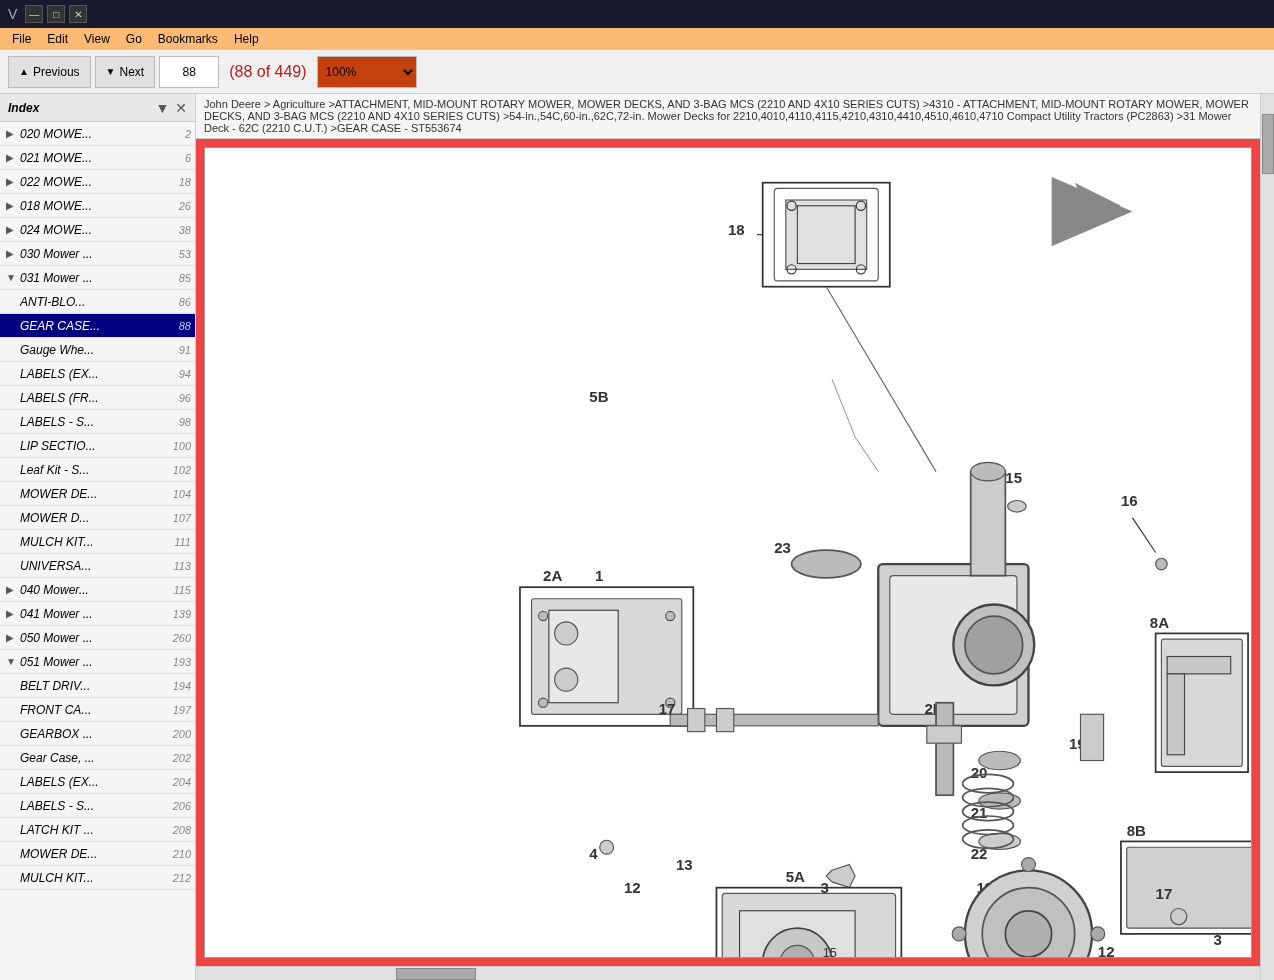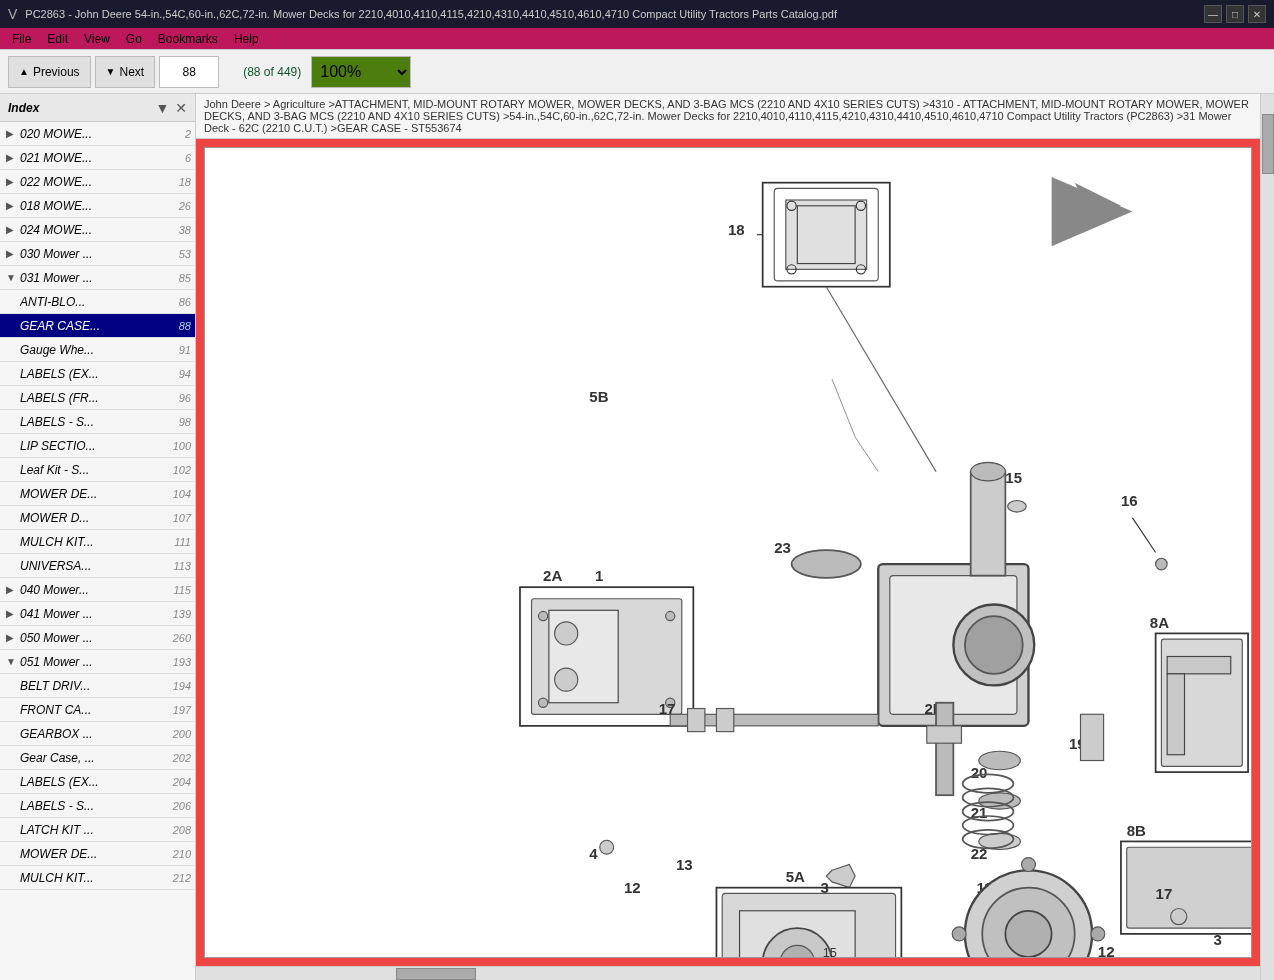--- a/index.html
+++ b/index.html
@@ -16,21 +16,21 @@
       font-size: 11px;
       user-select: none;
     }
     #titlebar .app-icon { color: #aaa; margin-right: 8px; font-size: 14px; }
     #titlebar .title { flex: 1; overflow: hidden; white-space: nowrap; text-overflow: ellipsis; font-size: 11px; }
     #titlebar .win-controls { display: flex; gap: 4px; }
     #titlebar .win-btn { width: 18px; height: 18px; border: 1px solid #555; background: #333; color: #ccc; display: flex; align-items: center; justify-content: center; font-size: 10px; cursor: pointer; }
 
     
     #menubar {
-      background: #be185d;
+      background: #fdba74;
       height: 22px;
       display: flex;
       align-items: center;
       padding: 0 4px;
       border-bottom: 1px solid #ccc;
       font-size: 12px;
     }
     .menu-item { padding: 2px 8px; cursor: pointer; }
 
     
@@ -50,24 +50,24 @@
       border: 1px solid #bbb;
       cursor: pointer;
       font-size: 12px;
       height: 32px;
     }
     .toolbar-btn .arrow { font-size: 10px; }
     .page-input {
       width: 60px; height: 32px; border: 1px solid #bbb;
       text-align: center; font-size: 12px; padding: 2px 4px;
     }
-    .page-info { font-size: 12px; color: #14532d; padding: 0 6px; margin-left: 14px; }
+    .page-info { font-size: 16px; color: #b91c1c; padding: 0 6px; }
     .zoom-select {
       width: 100px; height: 32px; border: 1px solid #bbb;
-      font-size: 16px; padding: 2px 4px; background: #4d7c0f;
+      font-size: 12px; padding: 2px 4px; background: #c2410c;
     }
 
     
     #main {
       display: flex;
       height: calc(980px - 28px - 22px - 44px);
     }
 
     
     #sidebar {
@@ -185,21 +185,20 @@
     #diagram-svg {
       width: 100%;
       height: 100%;
     }
   </style>
 </head>
 <body>
 
 <div id="titlebar">
   <span class="app-icon">V</span>
-  <span class="title">PC2863 - John Deere 54-in.,54C,60-in.,62C,72-in. Mower Decks for 2210,4010,4110,4115,4210,4310,4410,4510,4610,4710 Compact Utility Tractors Parts Catalog.pdf</span>
   <div class="win-controls">
     <div class="win-btn">—</div>
     <div class="win-btn">□</div>
     <div class="win-btn">✕</div>
   </div>
 </div>
 
 <div id="menubar">
   <span class="menu-item">File</span>
   <span class="menu-item">Edit</span>

